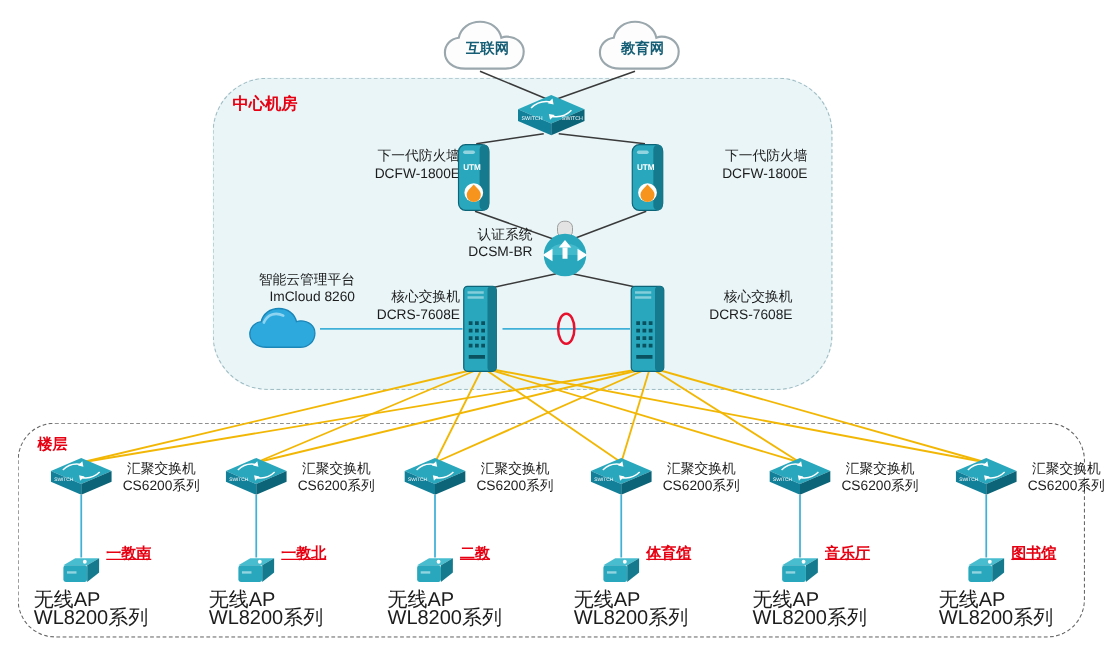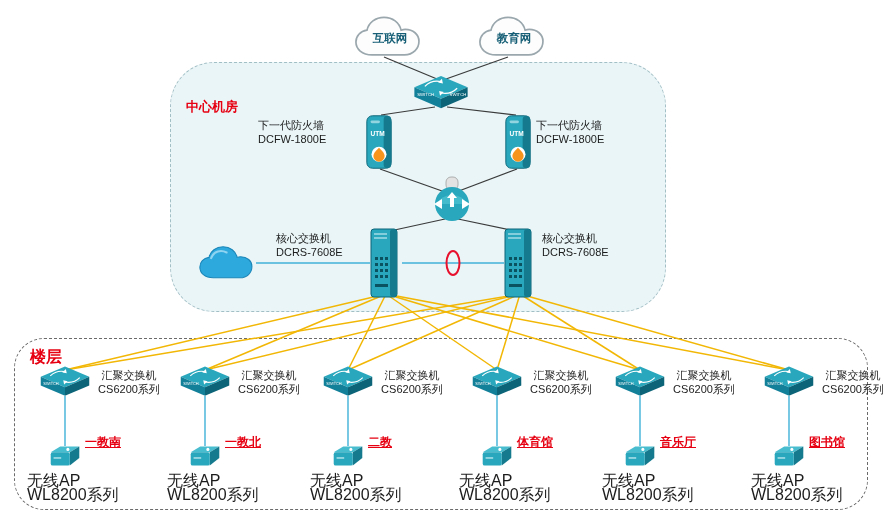--- a/index.html
+++ b/index.html
@@ -5,23 +5,23 @@
   * { margin:0; padding:0; box-sizing:border-box; }
   html,body { background:#fff; }
   body { font-family:"Liberation Sans", sans-serif; }
   #diagram { position:relative; width:884px; height:519px; background:#fff; overflow:hidden; }
   #wires { position:absolute; left:0; top:0; width:884px; height:519px; pointer-events:none; }
   #room { position:absolute; left:170px; top:62px; width:496px; height:250px;
           background:#e9f5f7; border:1.6px dashed #a3bfc6; border-radius:44px; }
   #floors { position:absolute; left:14px; top:338px; width:854px; height:172px;
             background:#fff; border:1.6px dashed #6a6a6a; border-radius:30px; }
   .red { color:#e60012; font-weight:bold; }
-  #room-label { position:absolute; left:186px; top:74px; font-size:13px;margin-top:24px; }
-  #floors-label { position:absolute; left:30px; top:347px; font-size:16px; }
-  .dev-label { position:absolute; font-size:11px; color:#1c1c1c; text-align:left; line-height:13.5px; }
+  #room-label { position:absolute; left:186px; top:74px; font-size:13px; }
+  #floors-label { position:absolute; left:30px; top:347px; font-size:12px; }
+  .dev-label { position:absolute; font-size:11px; color:#1c1c1c; text-align:right; line-height:13.5px; }
   .dev-label span { display:block; }
   .icon-box { position:absolute; }
   .icon-box svg { display:block; width:100%; height:100%; }
   .cloud { position:absolute; width:76px; height:46px; }
   .cloud svg { position:absolute; left:0; top:0; width:100%; height:100%; }
   .cloud-label { position:absolute; left:0; top:0; right:0; bottom:0; display:flex;
                  align-items:center; justify-content:center; font-size:11.5px; font-weight:bold;
                  color:#155e75; padding-top:3px; }
   .group { position:absolute; top:364px; width:150px; height:146px; }
   .group .sw { position:absolute; left:24px; top:0; width:52px; height:36px; }
@@ -133,32 +133,40 @@
       <text x="7" y="24" font-size="7" font-weight="bold" fill="#fff">UTM</text>
       <circle cx="16" cy="43" r="8" fill="#fff"></circle>
       <path d="M16 36 c4 4 6 6 6 9 a6 6 0 0 1 -12 0 c0 -3 2 -5 6 -9" fill="#f7941d"></path>
     </svg>
   </div>
   <div class="dev-label" style="left:536px; top:119px; width:110px;">
     <span>下一代防火墙</span>
     <span>DCFW-1800E</span>
   </div>
 
+  <div class="dev-label" style="left:328px; top:182px; width:98px;">
+    <span>认证系统</span>
+    <span>DCSM-BR</span>
+  </div>
   <div class="icon-box" style="left:429px; top:176px; width:46px; height:48px;">
     <svg viewBox="0 0 46 48">
       <rect x="17" y="1" width="12" height="13" rx="5" fill="#e3e3e3" stroke="#9e9e9e" stroke-width="0.8"></rect>
       <circle cx="23" cy="28" r="17" fill="#29a7bc"></circle>
       <path d="M9 28 a14 9 0 0 1 28 0" fill="#49bdd0" opacity="0.85"></path>
       <polygon points="5,28 13,23 13,33" fill="#fff"></polygon>
       <polygon points="41,28 33,23 33,33" fill="#fff"></polygon>
       <polygon points="23,16 18,22 28,22" fill="#fff"></polygon>
       <rect x="21" y="22" width="4" height="9" fill="#fff"></rect>
     </svg>
   </div>
 
+  <div class="dev-label" style="left:172px; top:218px; width:112px;">
+    <span>智能云管理平台</span>
+    <span>ImCloud 8260</span>
+  </div>
   <div class="icon-box" style="left:196px; top:244px; width:64px; height:38px;">
     <svg viewBox="0 0 88 54">
       <path d="M23 48 C11 48 4 41 4 33 C4 26 9 20 17 19 C19 10 27 4 37 4 C47 4 55 10 57 19 C58 18.6 60 18 62 18 C71 18 78 24 78 32 C78 41 71 48 61 48 Z" fill="#2ea9de" stroke="#1b86b8" stroke-width="1.5"></path>
       <path d="M20 20 C24 10 34 8 42 12" fill="none" stroke="#8fd4f0" stroke-width="3" stroke-linecap="round"></path>
     </svg>
   </div>
 
   <div class="dev-label" style="left:276px; top:232px; width:92px;">
     <span>核心交换机</span>
     <span>DCRS-7608E</span>

